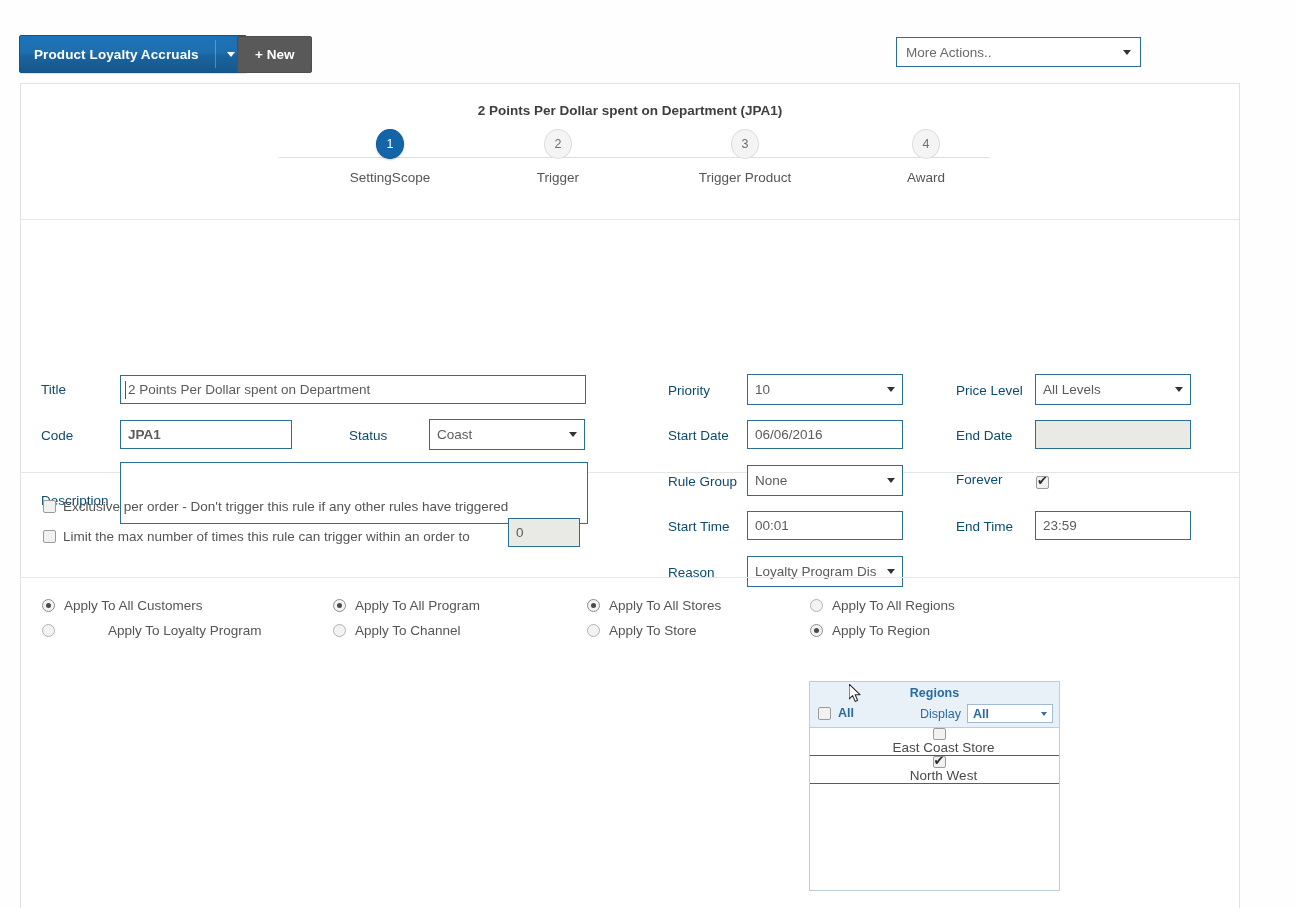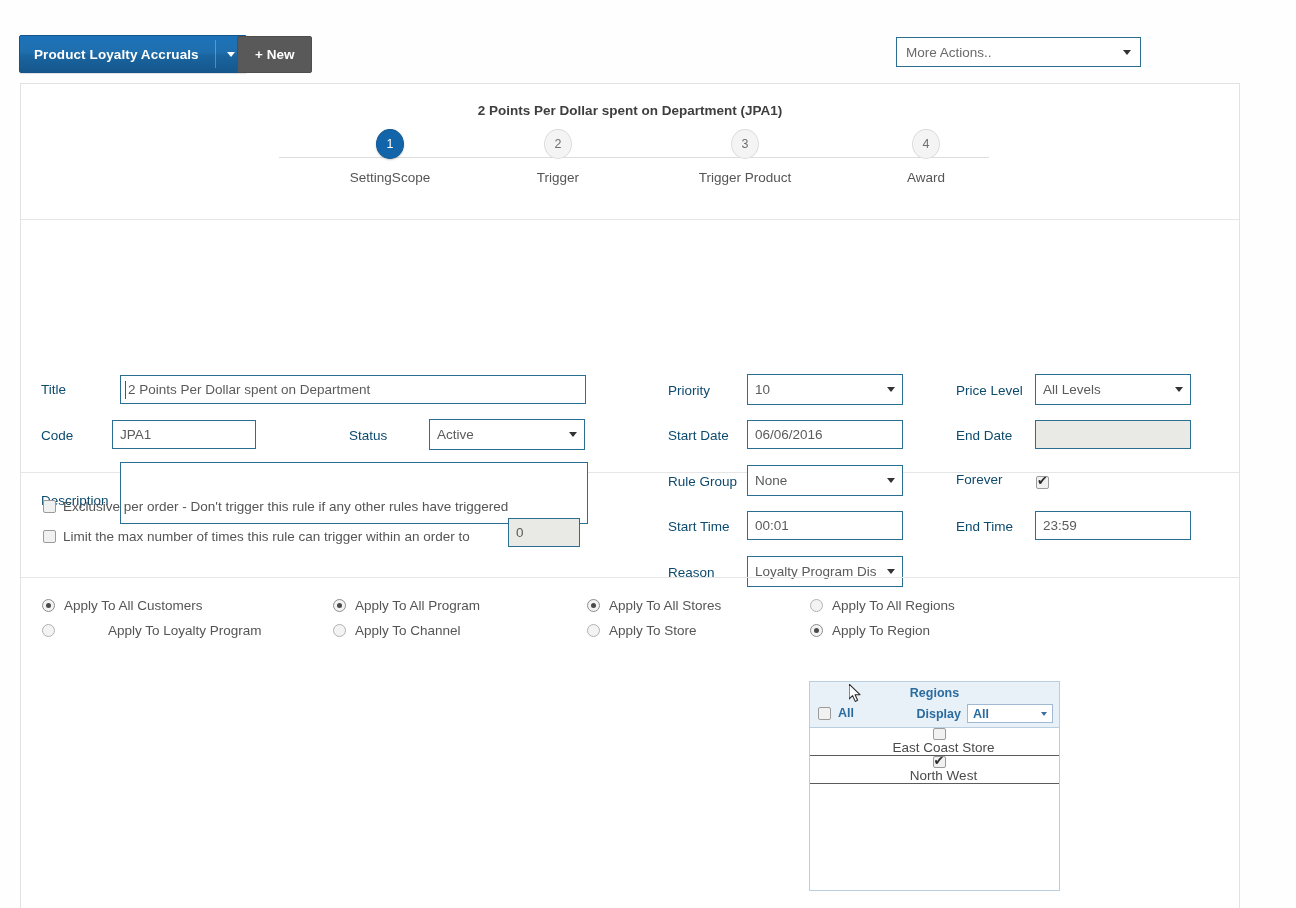--- a/index.html
+++ b/index.html
@@ -313,21 +313,21 @@
     font-weight: bold;
     color: #2b6b9e;
   }
   .regions-display {
     position: absolute;
     right: 6px; top: 22px;
     display: flex; align-items: center;
   }
   .regions-display .rd-label {
     font-size: 12.5px;
-    font-weight: bold;
+    font-weight: normal;
     color: #2b6b9e;
     margin-right: 6px;
   }
   .regions-display .rd-sel {
     width: 86px; height: 19px;
     border: 1px solid #9fbad2;
     background: #ffffff;
     display: flex; align-items: center;
     padding: 0 5px;
     font-size: 12.5px;
@@ -418,25 +418,25 @@
         </div>
       </div>
     </div>
 
     <div class="form-section">
 
       <div class="fld-label" style="left:20px; top:162px;">Title</div>
       <div class="txt caret" style="left:99px; top:155px; width:466px;">2 Points Per Dollar spent on Department</div>
 
       <div class="fld-label" style="left:20px; top:208px;">Code</div>
-      <div class="txt" style="left:91px; top:200px; width:144px;">JPA1</div>
+      <div class="txt" style="left:99px; top:200px; width:172px;font-weight:bold;">JPA1</div>
 
       <div class="fld-label" style="left:328px; top:208px;">Status</div>
       <div class="sel" style="left:408px; top:199px; width:156px;">
-        <span class="sv">Active</span>
+        <span class="sv">Coast</span>
         <span class="sel-caret"></span>
       </div>
 
       <div class="fld-label" style="left:20px; top:273px;">Description</div>
       <div class="txt area" style="left:99px; top:242px; width:468px;"></div>
 
       <div class="fld-label" style="left:647px; top:163px;">Priority</div>
       <div class="sel" style="left:726px; top:154px; width:156px;">
         <span class="sv">10</span>
         <span class="sel-caret"></span>

